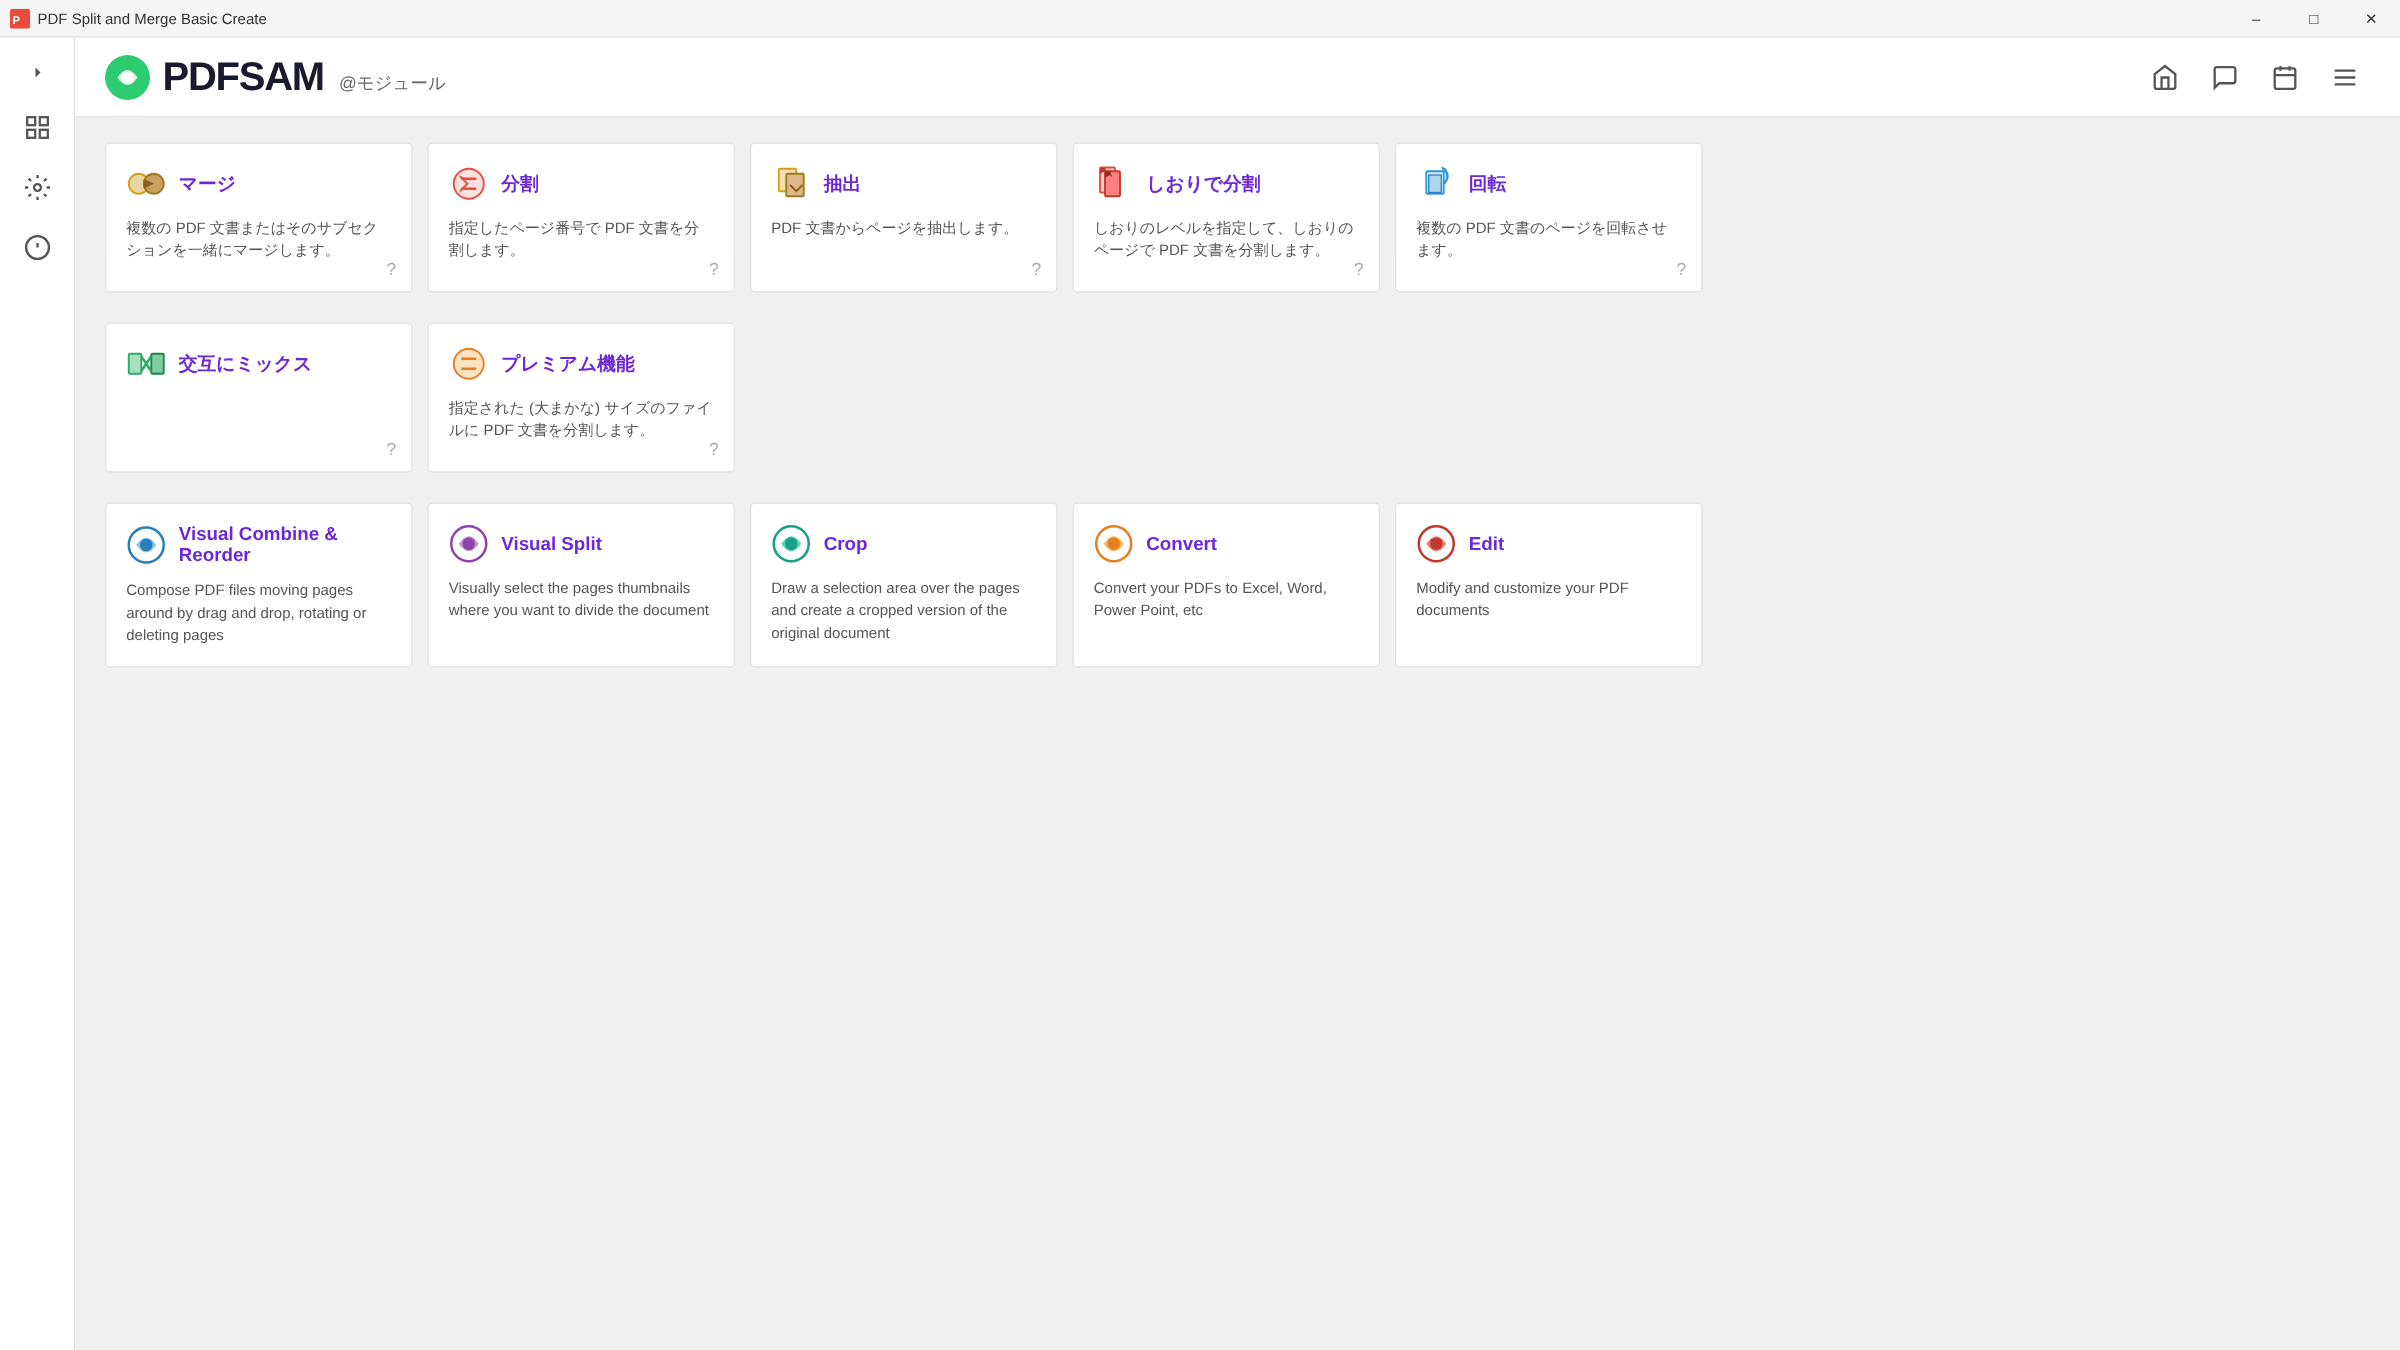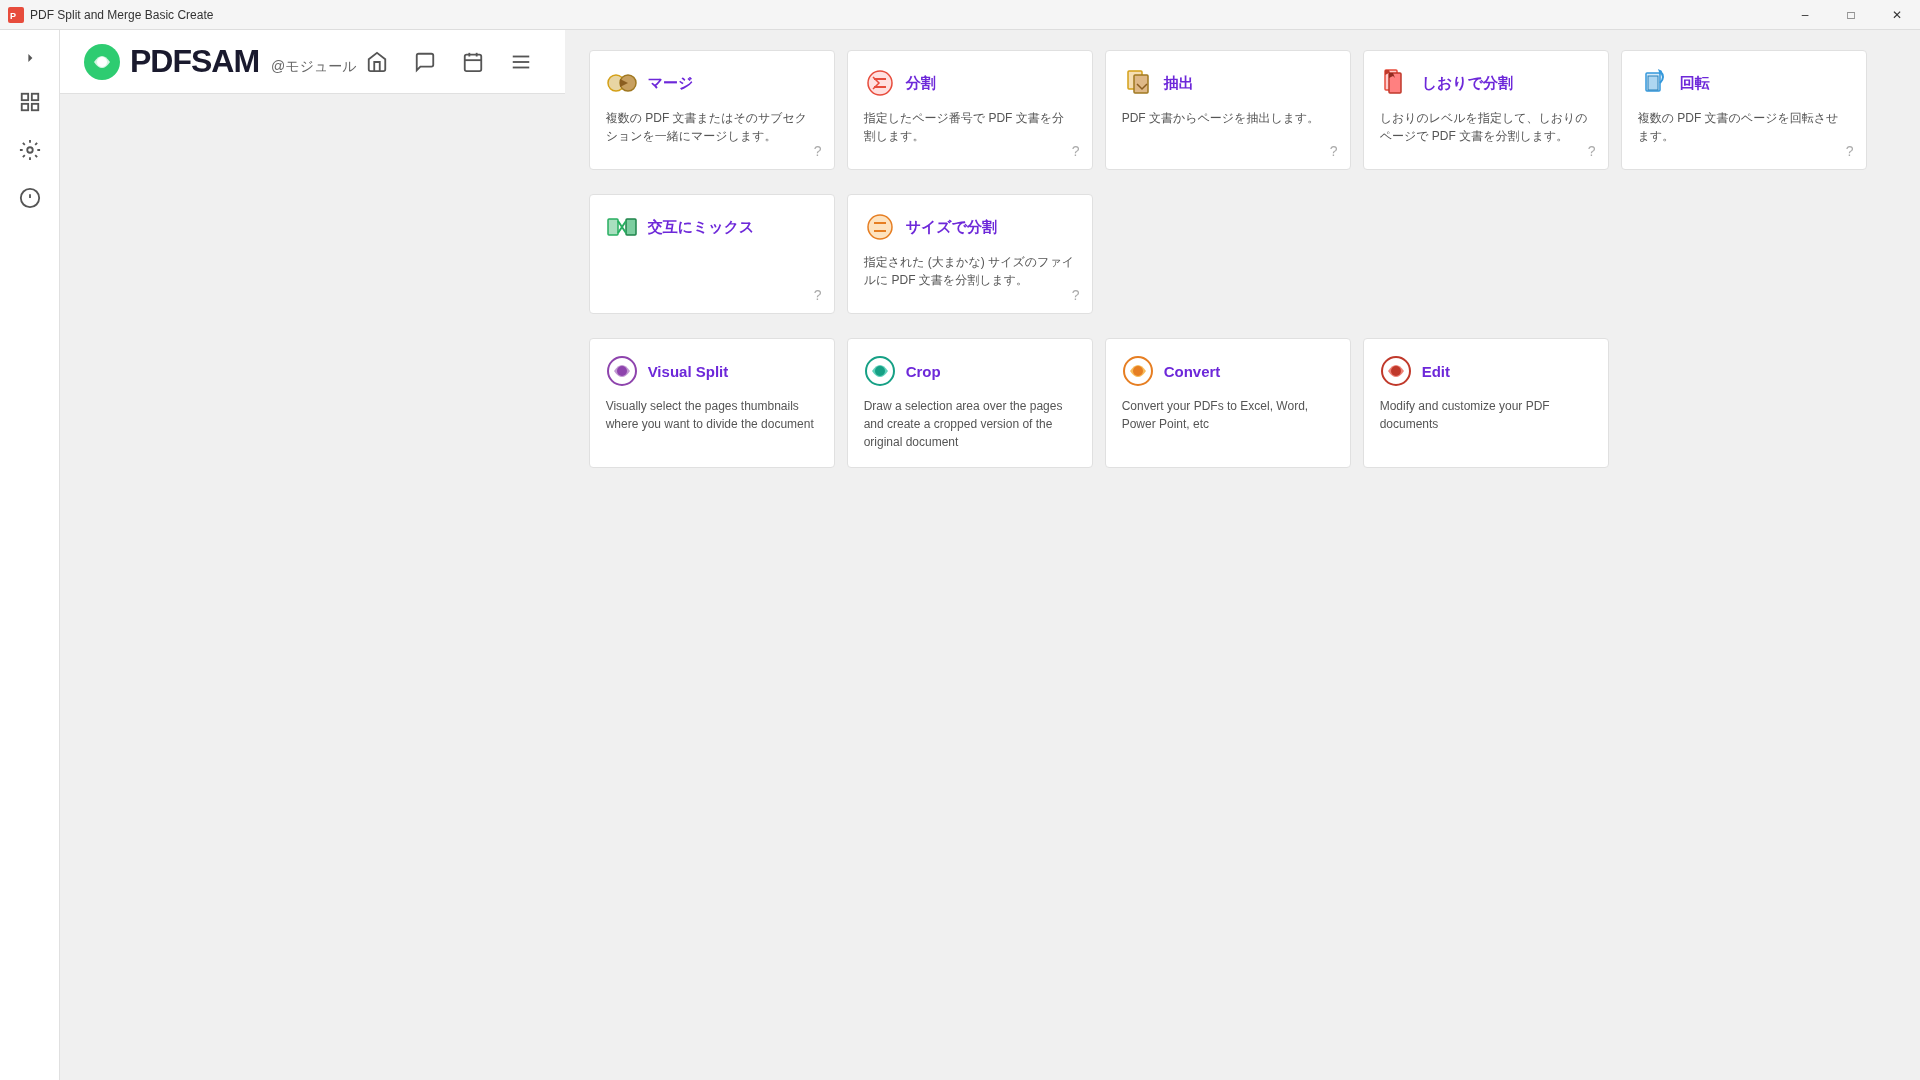--- a/index.html
+++ b/index.html
@@ -87,21 +87,21 @@
       cursor: pointer;
       border-radius: 4px;
       color: #555;
     }
     .sidebar-item svg { width: 22px; height: 22px; }
 
     
     .main-wrapper {
       flex: 1;
       display: flex;
-      flex-direction: row;
+      flex-direction: column;
       overflow: hidden;
     }
 
     .main-header {
       height: 64px;
       background: #ffffff;
       border-bottom: 1px solid #e0e0e0;
       display: flex;
       align-items: center;
       padding: 0 24px;
@@ -417,29 +417,40 @@
           <span class="card-help">?</span>
         </div>
 
         <div class="card">
           <div class="card-header">
             <svg class="card-icon" viewBox="0 0 32 32">
               <circle cx="16" cy="16" r="12" fill="#fde3c0" stroke="#e67e22" stroke-width="1.5"></circle>
               <line x1="10" y1="12" x2="22" y2="12" stroke="#e67e22" stroke-width="2"></line>
               <line x1="10" y1="20" x2="22" y2="20" stroke="#e67e22" stroke-width="2"></line>
             </svg>
-            <span class="card-title">サイズで分割</span>
+            <span class="card-title">プレミアム機能</span>
           </div>
           <div class="card-desc">指定された (大まかな) サイズのファイルに PDF 文書を分割します。</div>
           <span class="card-help">?</span>
         </div>
       </div>
 
       <div class="cards-grid">
 
+        <div class="premium-card">
+          <div class="card-header">
+            <svg class="card-icon" viewBox="0 0 32 32">
+              <circle cx="16" cy="16" r="14" fill="none" stroke="#2980b9" stroke-width="2"></circle>
+              <path d="M8 16 Q16 4 24 16 Q16 28 8 16Z" fill="#5dade2" opacity="0.7"></path>
+              <circle cx="16" cy="16" r="5" fill="#2980b9"></circle>
+            </svg>
+            <span class="card-title">Visual Combine &amp; Reorder</span>
+          </div>
+          <div class="card-desc">Compose PDF files moving pages around by drag and drop, rotating or deleting pages</div>
+        </div>
 
         <div class="premium-card">
           <div class="card-header">
             <svg class="card-icon" viewBox="0 0 32 32">
               <circle cx="16" cy="16" r="14" fill="none" stroke="#8e44ad" stroke-width="2"></circle>
               <path d="M8 16 Q16 4 24 16 Q16 28 8 16Z" fill="#a569bd" opacity="0.7"></path>
               <circle cx="16" cy="16" r="5" fill="#8e44ad"></circle>
             </svg>
             <span class="card-title">Visual Split</span>
           </div>

